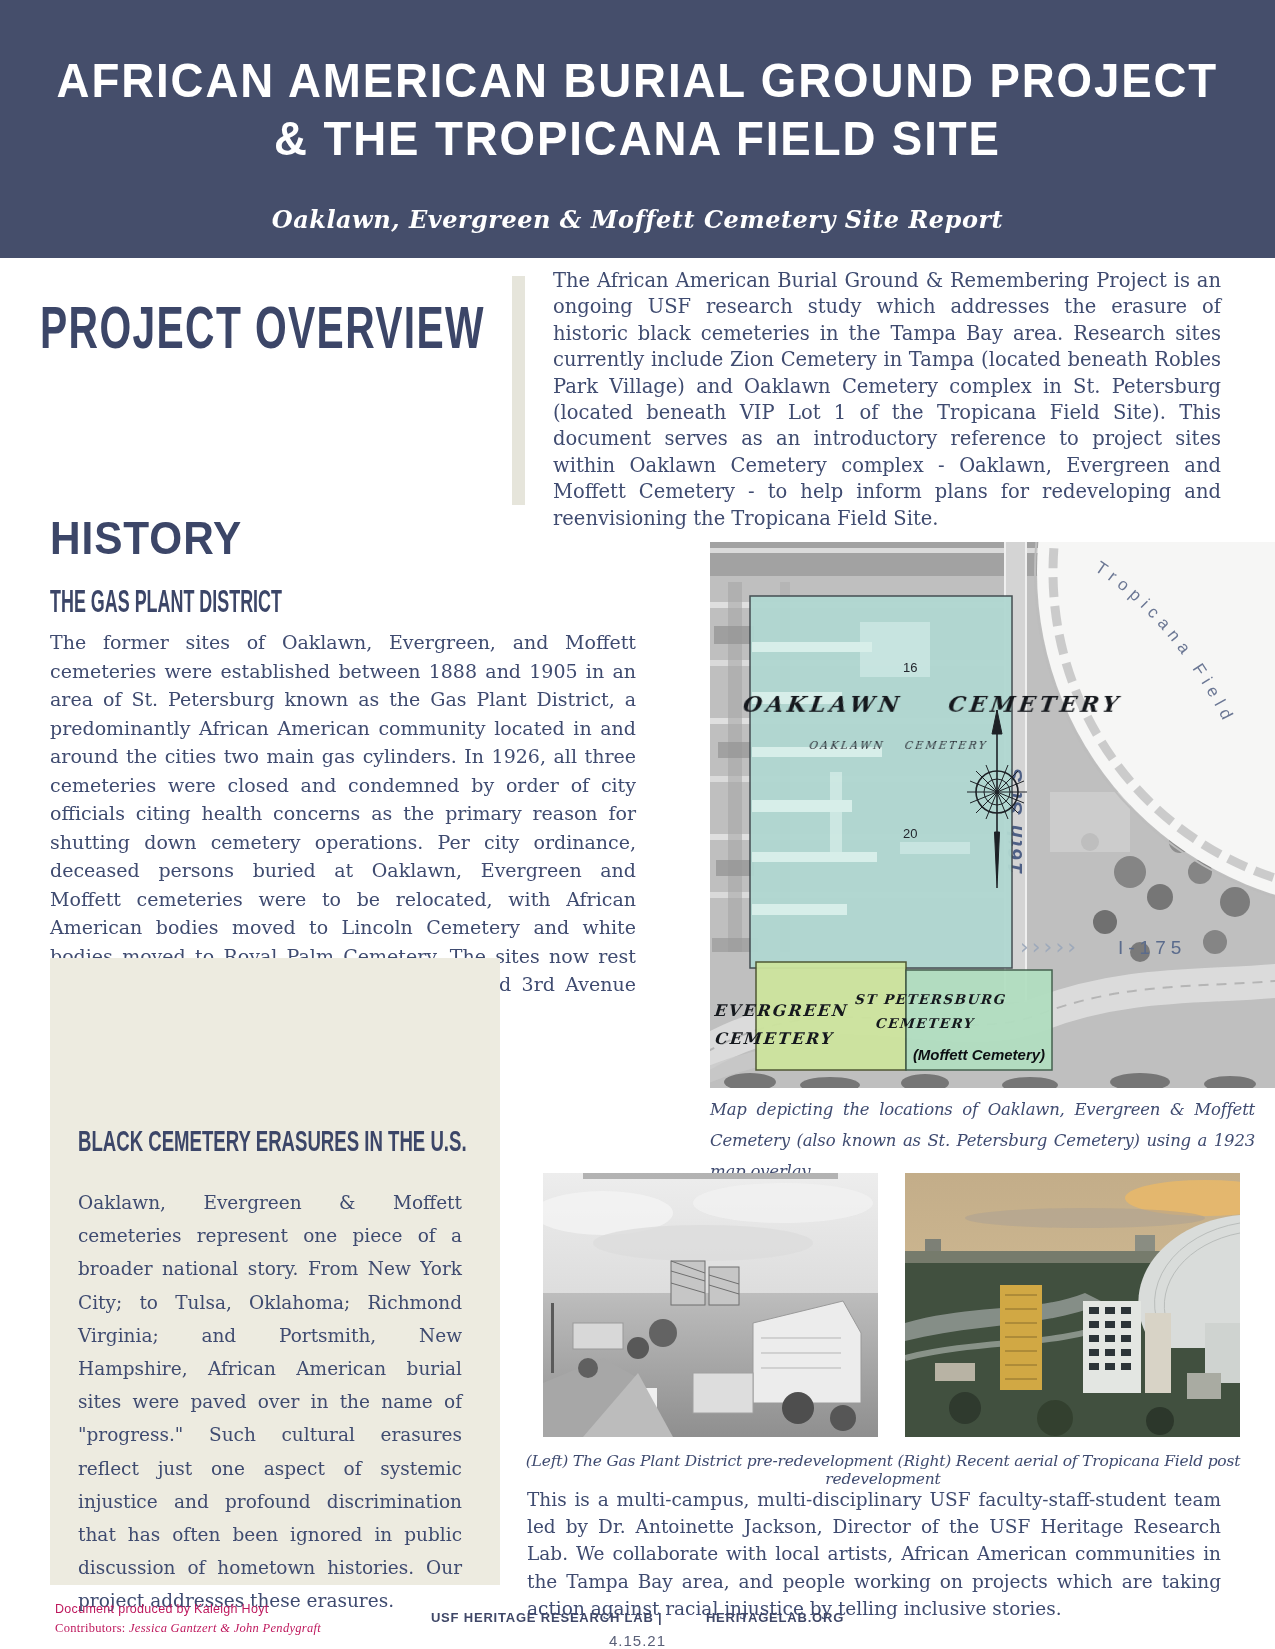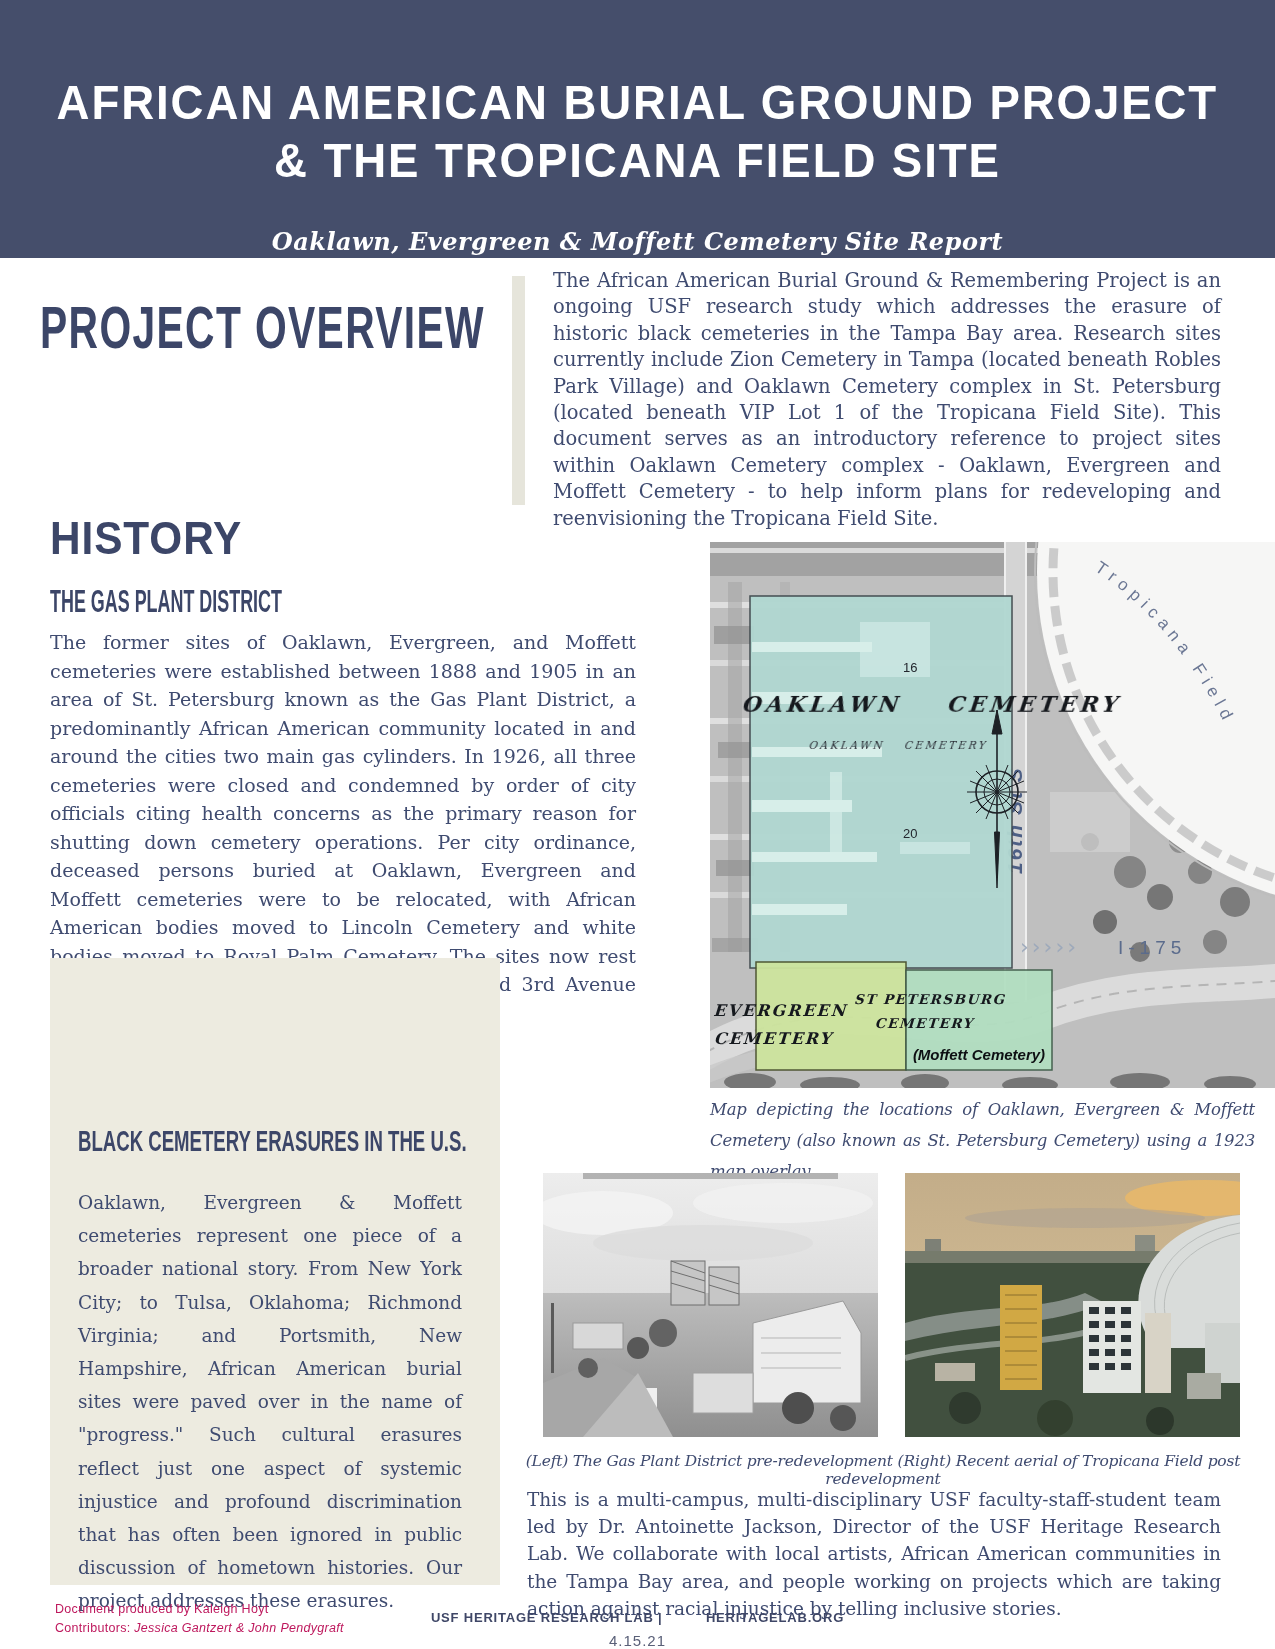--- a/index.html
+++ b/index.html
@@ -40,21 +40,21 @@
   .footer-date{font-family:"Liberation Sans",sans-serif;font-size:15px;color:#5a6078;
                text-align:center;letter-spacing:1px;}
   .link-u{margin-left:39px;}
 </style>
 </head>
 <body>
 
 <div class="page">
 
   <div class="abs header">
-    <div class="htitle" style="padding-top:74px;">
+    <div class="htitle" style="padding-top:52px;">
       <span class="cond">AFRICAN AMERICAN BURIAL GROUND PROJECT</span>
     </div>
     <div class="htitle">
       <span class="cond">&amp; THE TROPICANA FIELD SITE</span>
     </div>
     <div class="hsub">Oaklawn, Evergreen &amp; Moffett Cemetery Site Report</div>
   </div>
 
   <div class="abs" style="left:40px;top:293px;">
     <span class="cond-wrap overview-h">PROJECT OVERVIEW</span>
@@ -294,21 +294,21 @@
     <circle cx="60" cy="235" r="16" fill="#2f3a2e"></circle>
     <circle cx="150" cy="245" r="18" fill="#33402f"></circle>
     <circle cx="255" cy="248" r="14" fill="#2c372b"></circle>
   </svg>
 
   <div class="abs caption serif" style="left:520px;top:1452px;width:726px;font-size:15.5px;letter-spacing:-0.2px;text-align:center;">(Left) The Gas Plant District pre-redevelopment  (Right) Recent aerial of Tropicana Field post redevelopment</div>
 
   <div class="abs body-just serif" style="left:527px;top:1486px;width:694px;font-size:18.5px;line-height:27.2px;">This is a multi-campus, multi-disciplinary USF faculty-staff-student team led by Dr. Antoinette Jackson, Director of the USF Heritage Research Lab. We collaborate with local artists, African American communities in the Tampa Bay area, and people working on projects which are taking action against racial injustice by telling inclusive stories.</div>
 
   <div class="abs footer-small" style="left:55px;top:1602px;">Document produced by Kaleigh Hoyt</div>
-  <div class="abs footer-small" style="left:55px;top:1621px;">
+  <div class="abs footer-small" style="left:55px;top:1621px;font-family:Liberation Serif, serif;">
     <span>Contributors: </span><span class="ital">Jessica Gantzert &amp; John Pendygraft</span>
   </div>
   <div class="abs footer-center" style="left:400px;top:1610px;width:475px;">
     <span>USF HERITAGE RESEARCH LAB | </span><span class="link-u">HERITAGELAB.ORG</span>
   </div>
   <div class="abs footer-date" style="left:400px;top:1632px;width:475px;">4.15.21</div>
 
 </div>
 
 </body></html>

